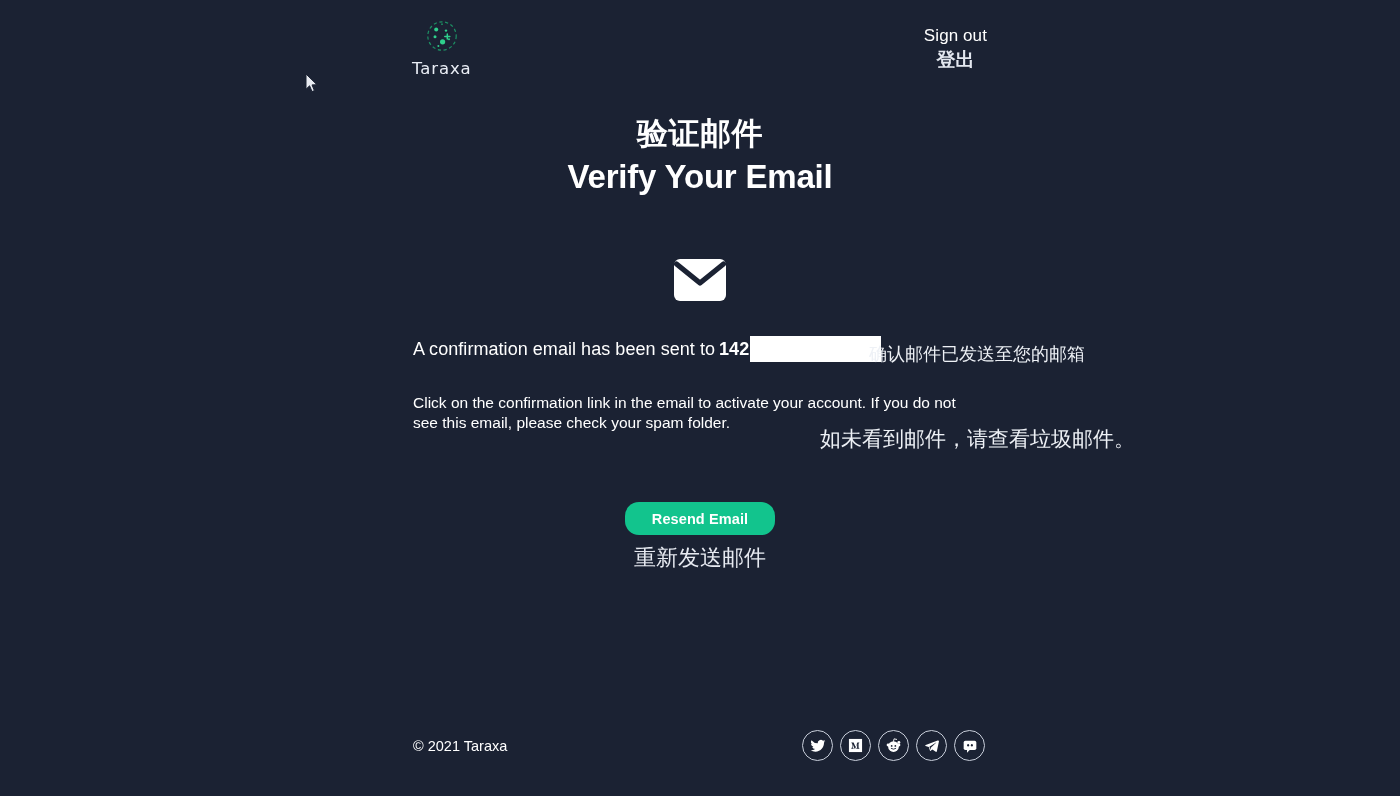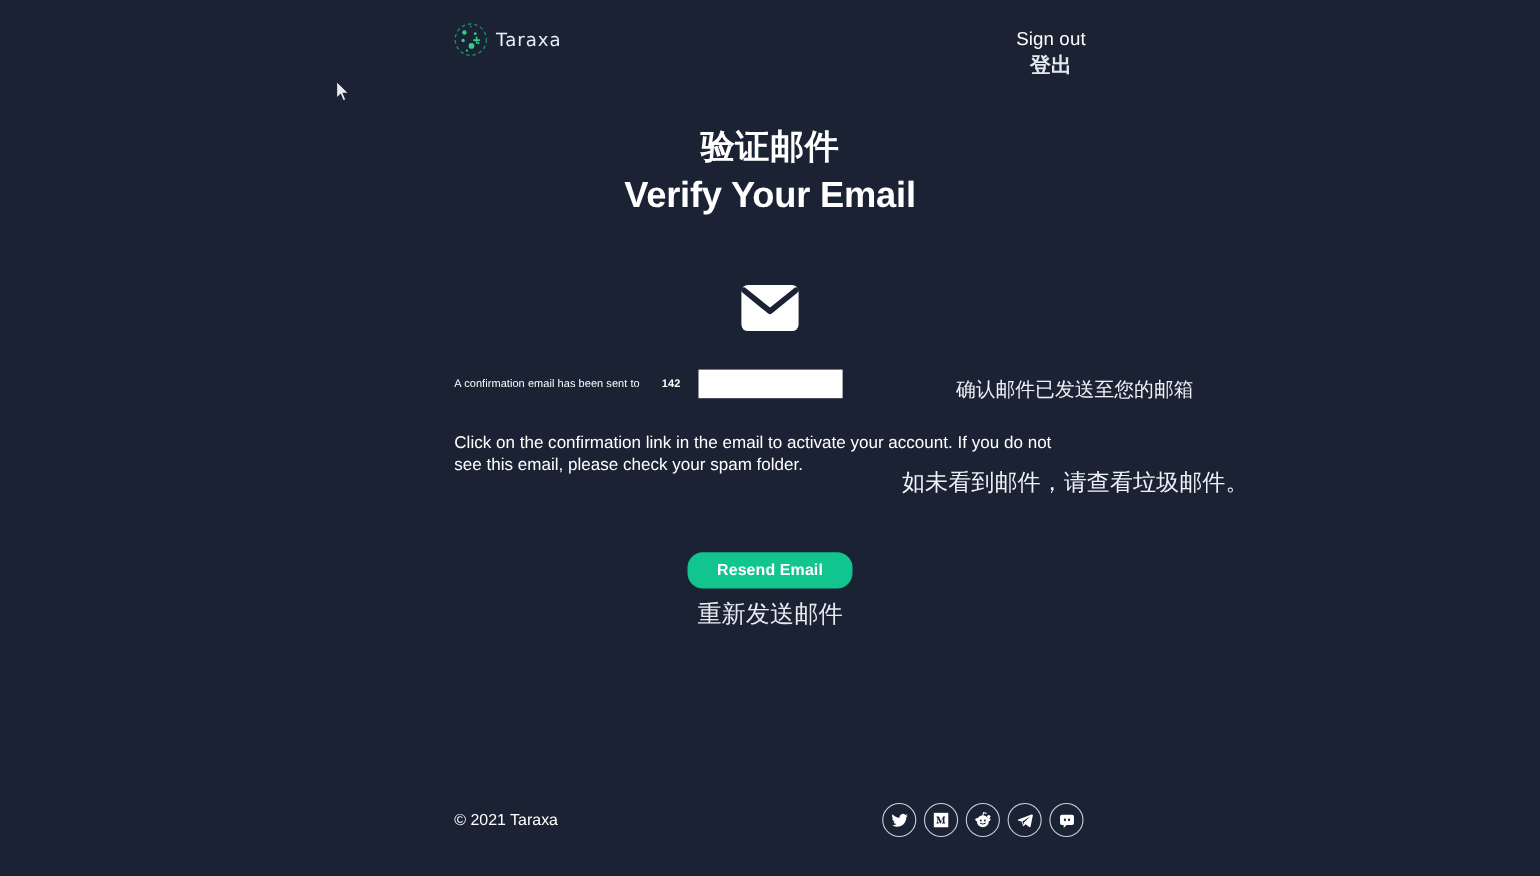--- a/index.html
+++ b/index.html
@@ -26,20 +26,21 @@
     height: 72px;
   }
   .brand {
     position: absolute;
     left: 412px;
     top: 20px;
     display: flex;
     align-items: center;
     gap: 7px;
     cursor: pointer;
+    flex-direction: column;
   }
   .brand-mark {
     width: 32px;
     height: 32px;
     display: block;
   }
   .brand-name {
     font-size: 16.5px;
     letter-spacing: 0.9px;
     color: #e9edf5;
@@ -110,27 +111,26 @@
   .envelope {
     width: 54px;
     height: 44px;
     display: block;
   }
 
   .sent-line {
     position: absolute;
     top: 336px;
     left: 413px;
-    font-size: 10px;
+    font-size: 18px;
     color: #ffffff;
     letter-spacing: 0.05px;
     display: flex;
     align-items: center;
     white-space: nowrap;
-    gap: 16px;
   }
   .sent-line .email-frag {
     font-weight: 700;
     margin-left: 4px;
   }
   .redaction {
     display: inline-block;
     width: 131px;
     height: 26px;
     background: #ffffff;

